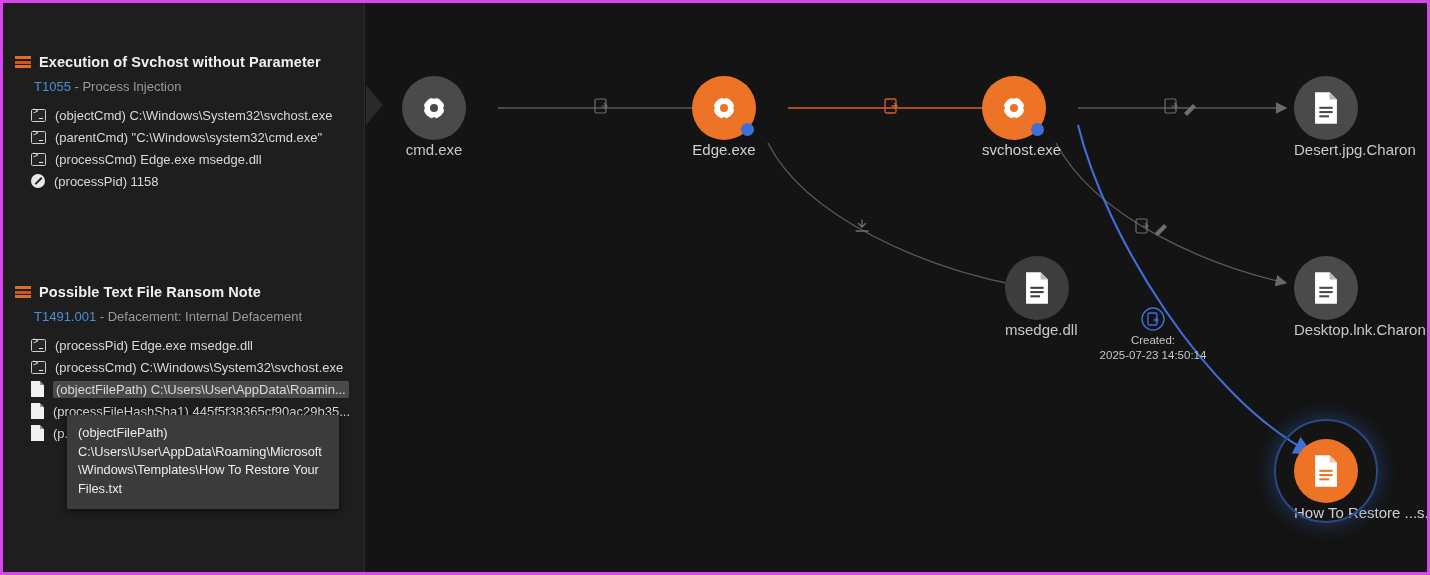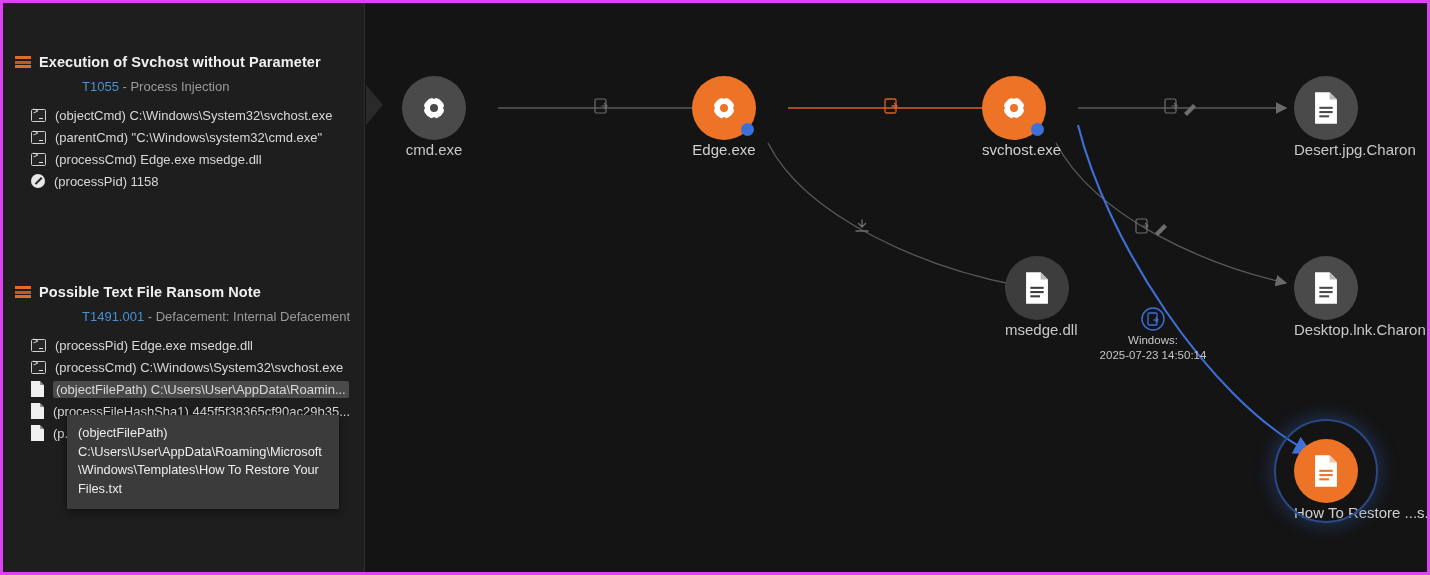--- a/index.html
+++ b/index.html
@@ -45,21 +45,21 @@
   .marker-icon i:nth-child(2) { top: 5.5px; background:#c25a20; }
   .marker-icon i:nth-child(3) { top: 10px; }
   .alert-title {
     color: #f0f0f0; font-size: 14.5px; font-weight: bold;
     letter-spacing: .1px; white-space: nowrap;
   }
   .alert-tech {
     padding-left: 31px; margin-top: 6px;
     font-size: 13px; white-space: nowrap;
   }
-  .tech-id { color: #4a8fd4; margin-left: 48px; }
+  .tech-id { color: #4a8fd4; }
   .tech-desc { color: #9a9a9a; }
 
   .attr-list { margin-top: 10px; }
   .attr-row {
     display: flex; align-items: center;
     height: 22px; padding-left: 28px;
     white-space: nowrap;
     text-align: center;
   }
   .attr-text {
@@ -314,21 +314,21 @@
       </g>
 
       <g>
         <circle cx="787" cy="316" r="11" fill="#141414" stroke="#3f6fd8" stroke-width="1.4"></circle>
         <rect x="782" y="310" width="9" height="12" rx="1.3" fill="none" stroke="#3f6fd8" stroke-width="1.3"></rect>
         <path d="M788,317 l4,0 m-2,-2 l2,2 l-2,2" fill="none" stroke="#3f6fd8" stroke-width="1.3" stroke-linecap="round"></path>
       </g>
     </svg>
 
     <div class="created-note" style="left:722px; top:330px; width:130px">
-      <div>Windows:</div>
+      <div>Created:</div>
       <div>2025-07-23 14:50:14</div>
     </div>
 
     <div class="node" style="left:36px; top:73px">
       <div class="circle" style="width:64px;height:64px;background:#4a4a4a">
         <svg class="gear" width="30" height="30" viewBox="0 0 24 24">
           <path fill="#fff" d="M12 8a4 4 0 100 8 4 4 0 000-8zm0 6a2 2 0 110-4 2 2 0 010 4z"></path>
           <path fill="#fff" d="M19.4 13c.04-.33.06-.66.06-1s-.02-.67-.06-1l2.1-1.6a.5.5 0 00.12-.64l-2-3.46a.5.5 0 00-.6-.22l-2.5 1a7.3 7.3 0 00-1.7-1l-.4-2.6a.5.5 0 00-.5-.42h-4a.5.5 0 00-.5.42l-.4 2.6c-.6.25-1.18.6-1.7 1l-2.5-1a.5.5 0 00-.6.22l-2 3.46a.5.5 0 00.12.64L4.6 11c-.04.33-.06.66-.06 1s.02.67.06 1L2.5 14.6a.5.5 0 00-.12.64l2 3.46c.13.22.39.3.6.22l2.5-1c.52.4 1.1.75 1.7 1l.4 2.6c.04.24.25.42.5.42h4c.25 0 .46-.18.5-.42l.4-2.6c.6-.25 1.18-.6 1.7-1l2.5 1c.21.08.47 0 .6-.22l2-3.46a.5.5 0 00-.12-.64L19.4 13z" opacity=".001"></path>
           <g fill="#fff">
             <circle cx="12" cy="12" r="8.3"></circle>

